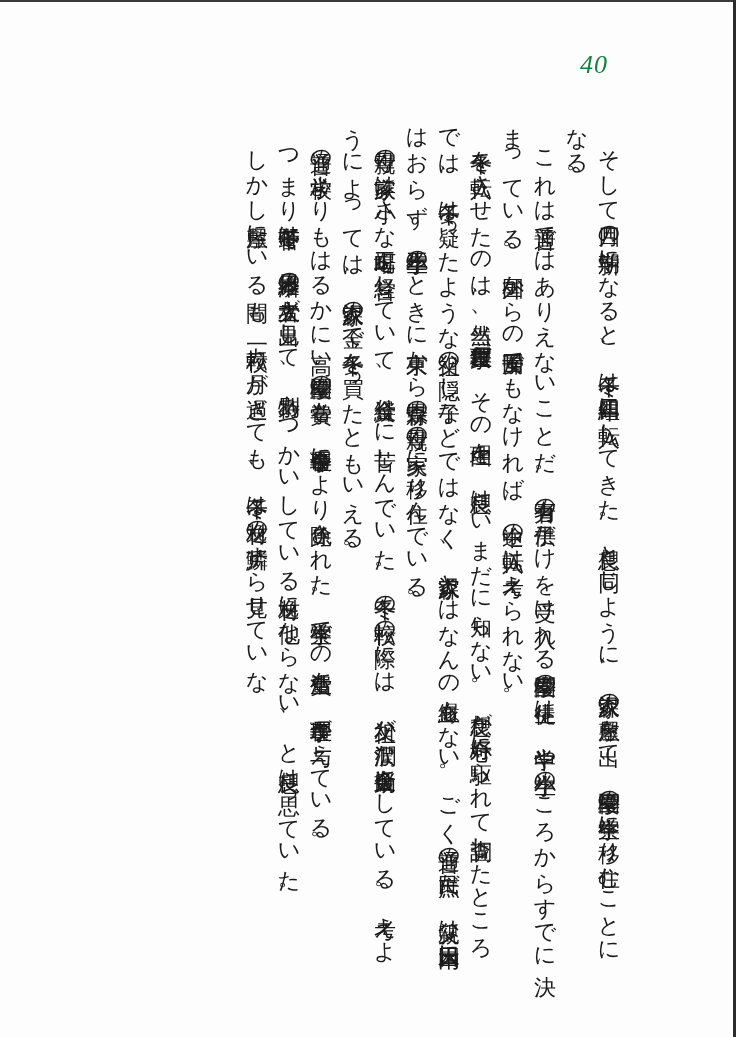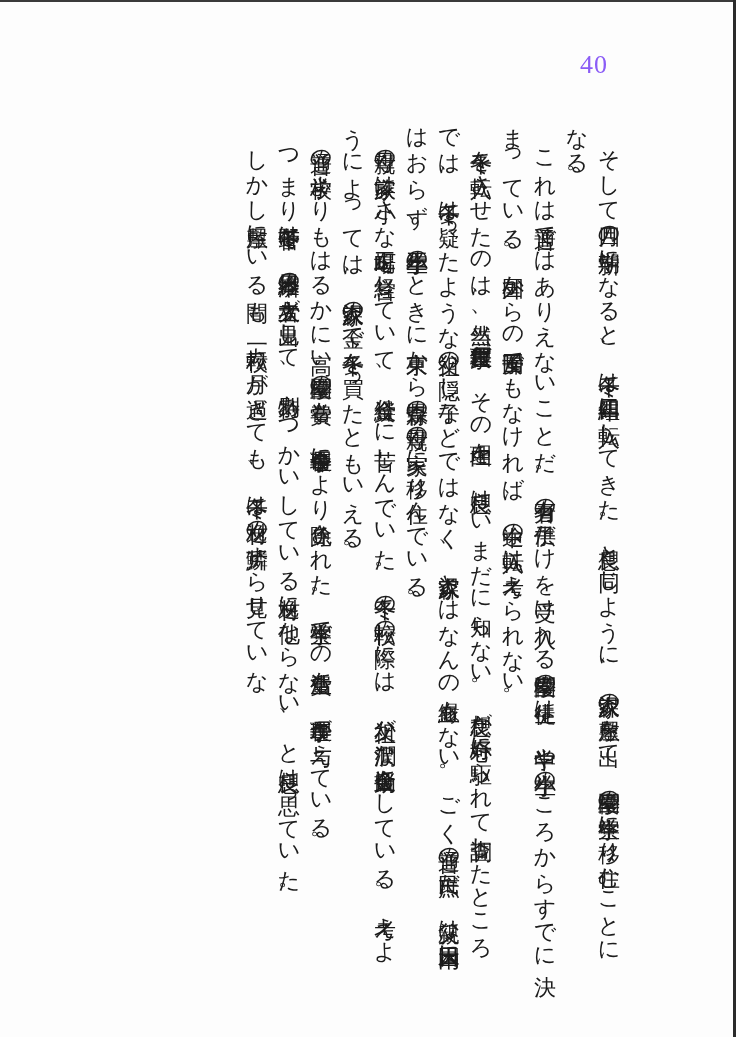--- a/index.html
+++ b/index.html
@@ -30,21 +30,22 @@
     position: absolute;
     top: 0; right: 0; bottom: 0;
     width: 3px;
     background: #2b2b2b;
   }
   .page-number {
     position: absolute;
     top: 50px;
     left: 580px;
     font-size: 26px;
-    color: #8b5cf6;
+    font-style: italic;
+    color: #15803d;
     letter-spacing: 1px;
   }
   .tategaki {
     position: absolute;
     top: 113px;
     right: 111px;
     height: 846px;
     writing-mode: vertical-rl;
     -webkit-writing-mode: vertical-rl;
     font-size: 22px;

